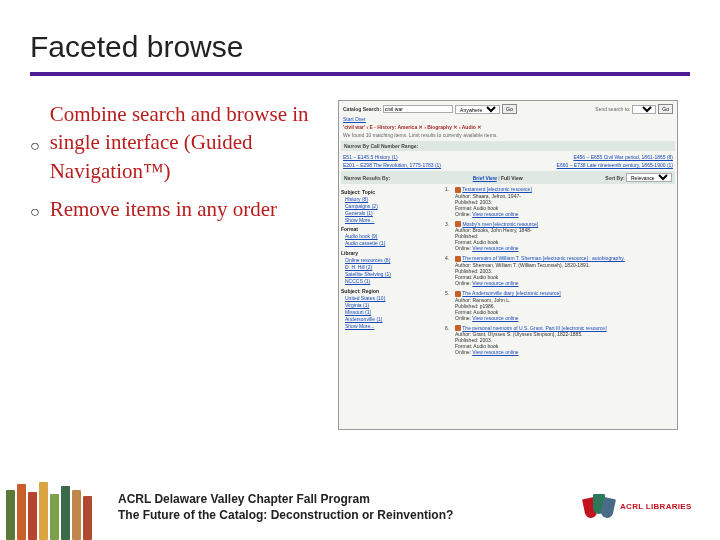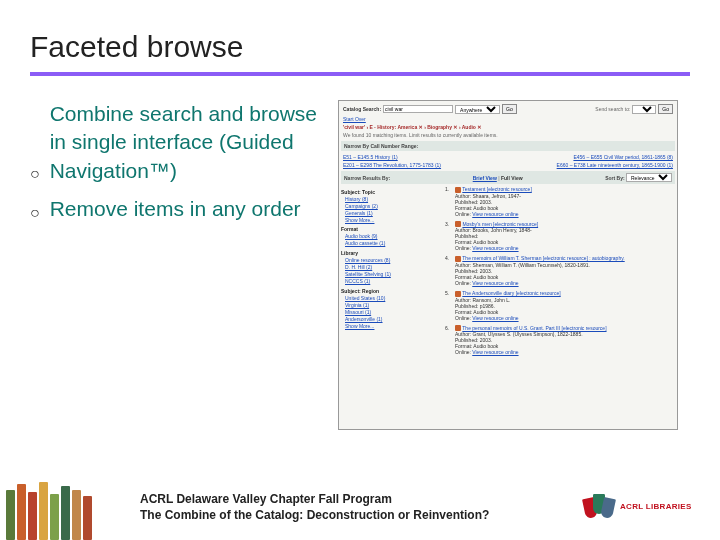--- a/index.html
+++ b/index.html
@@ -1,22 +1,22 @@
 <!DOCTYPE html>
 <html><head>
 <meta charset="utf-8">
 <style>
   * { box-sizing: border-box; margin: 0; padding: 0; }
   body { width: 720px; height: 540px; background: #fff; font-family: Verdana, Arial, sans-serif; position: relative; overflow: hidden; }
   .slide { padding: 30px 30px 0 30px; }
-  .title { font-size: 30px; font-weight: normal; color: #222; border-bottom: 4px solid #8b5cf6; padding-bottom: 8px; margin-bottom: 24px; }
+  .title { font-size: 30px; font-weight: normal; color: #222; border-bottom: 4px solid #4c1d95; padding-bottom: 8px; margin-bottom: 24px; }
   .content { display: flex; gap: 18px; }
   .bullets { width: 290px; }
   .bullets ul { list-style: none; }
-  .bullets li { display: flex; align-items: flex-end; margin-bottom: 10px; font-size: 21px; line-height: 1.35; color: #0f766e; }
+  .bullets li { display: flex; align-items: center; margin-bottom: 10px; font-size: 21px; line-height: 1.35; color: #b91c1c; font-family: Liberation Serif, serif; }
   .bullets li::before { content: "○"; font-size: 16px; margin-right: 10px; margin-top: 6px; color: #333; flex-shrink: 0; }
   .shot { width: 340px; height: 330px; border: 1px solid #999; background: #f5f5f2; font-size: 5px; padding: 2px; overflow: hidden; }
   .shot .row { display: flex; align-items: center; gap: 2px; padding: 1px 2px; }
   .shot .small { color: #666; font-size: 5px; }
   .shot .bluebar { background: #dfe7e3; padding: 2px 3px; font-weight: bold; color: #444; margin: 2px 0; }
   .shot .label { color: #333; font-weight: bold; }
   .shot input[type=text] { height: 8px; font-size: 5px; padding: 0 1px; border: 1px solid #aaa; }
   .shot select { height: 9px; font-size: 5px; border: 1px solid #aaa; background: #fff; }
   .shot button { height: 10px; font-size: 5px; padding: 0 3px; border: 1px solid #888; background: #eee; }
   .shot a { color: #1a4bbb; text-decoration: underline; cursor: pointer; }
@@ -27,21 +27,21 @@
   .shot .facet { color: #1a4bbb; padding-left: 4px; line-height: 1.4; }
   .shot .more { color: #1a4bbb; padding-left: 4px; }
   .shot .red { color: #a52828; font-weight: bold; }
   .shot .item { margin-bottom: 4px; padding-left: 10px; position: relative; }
   .shot .item .num { position: absolute; left: 0; top: 0; color: #333; }
   .shot .item .t { color: #1a4bbb; text-decoration: underline; }
   .shot .item .meta { color: #333; }
   .shot .item .online { color: #1a4bbb; text-decoration: underline; }
   .shot .tabs { padding: 1px 3px; }
   .shot .tabs .pipe { color: #999; }
-  .footer { position: absolute; bottom: 0; left: 0; right: 0; height: 66px; display: flex; align-items: center; gap: 22px; }
+  .footer { position: absolute; bottom: 0; left: 0; right: 0; height: 66px; display: flex; align-items: center; }
   .books { width: 110px; height: 66px; display: flex; align-items: flex-end; gap: 2px; padding: 0 6px; }
   .spine { width: 9px; border-radius: 1px; }
   .ftext { flex: 1; font-size: 12px; font-weight: bold; color: #222; line-height: 1.35; padding-left: 8px; }
   .logo { width: 118px; height: 40px; margin-right: 18px; display: flex; align-items: center; gap: 6px; }
   .logo-mark { width: 30px; height: 30px; position: relative; }
   .logo-mark span { position: absolute; width: 12px; height: 20px; border-radius: 2px 2px 10px 10px; }
   .logo-text { font-size: 8px; font-weight: bold; color: #c1121f; letter-spacing: 0.3px; line-height: 1; }
   .call1, .call2 { font-size: 5px; }
   .icon-em { display:inline-block; width:6px; height:6px; background:#c95f2b; border-radius:1px; vertical-align:middle; }
 </style>
@@ -183,21 +183,21 @@
     <div class="spine" style="height:56px;background:#c95f2b"></div>
     <div class="spine" style="height:48px;background:#b8432e"></div>
     <div class="spine" style="height:58px;background:#d9a441"></div>
     <div class="spine" style="height:46px;background:#7ca04a"></div>
     <div class="spine" style="height:54px;background:#3a6a4a"></div>
     <div class="spine" style="height:50px;background:#c1874a"></div>
     <div class="spine" style="height:44px;background:#b04a2e"></div>
   </div>
   <div class="ftext">
     <div>ACRL Delaware Valley Chapter Fall Program</div>
-    <div>The Combine of the Catalog: Deconstruction or Reinvention?</div>
+    <div>The Future of the Catalog: Deconstruction or Reinvention?</div>
   </div>
   <div class="logo">
     <div class="logo-mark">
       <span style="left:0;top:6px;background:#c1121f;transform:rotate(-12deg)"></span>
       <span style="left:9px;top:2px;background:#2a7a5a"></span>
       <span style="left:18px;top:6px;background:#4a6a8a;transform:rotate(12deg)"></span>
     </div>
     <div class="logo-text">ACRL LIBRARIES</div>
   </div>
 </div>

